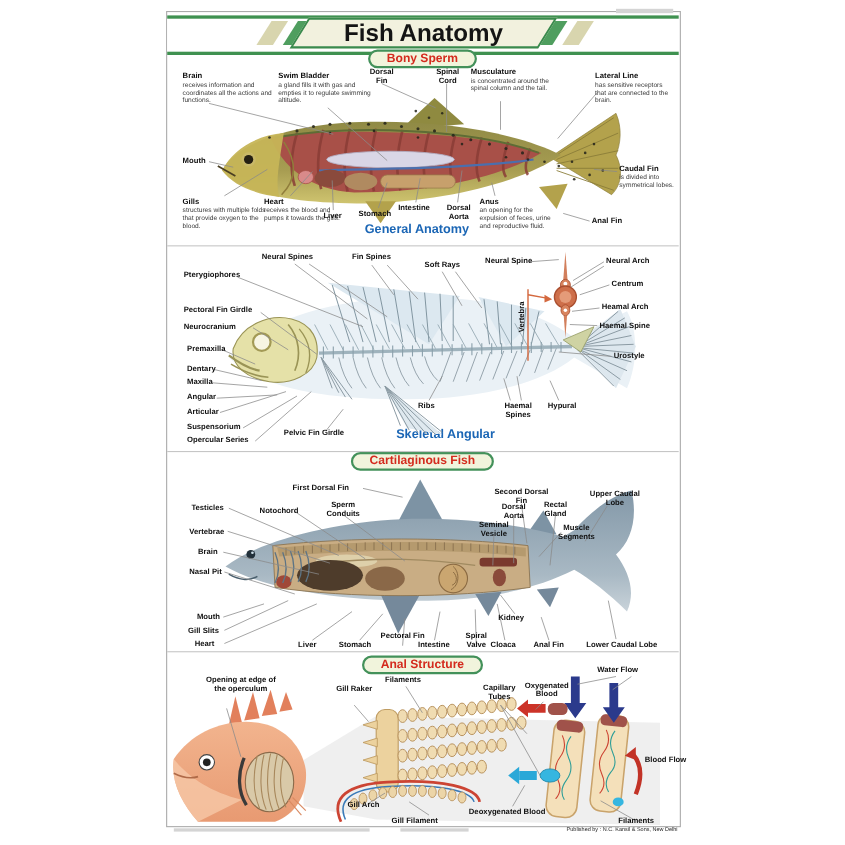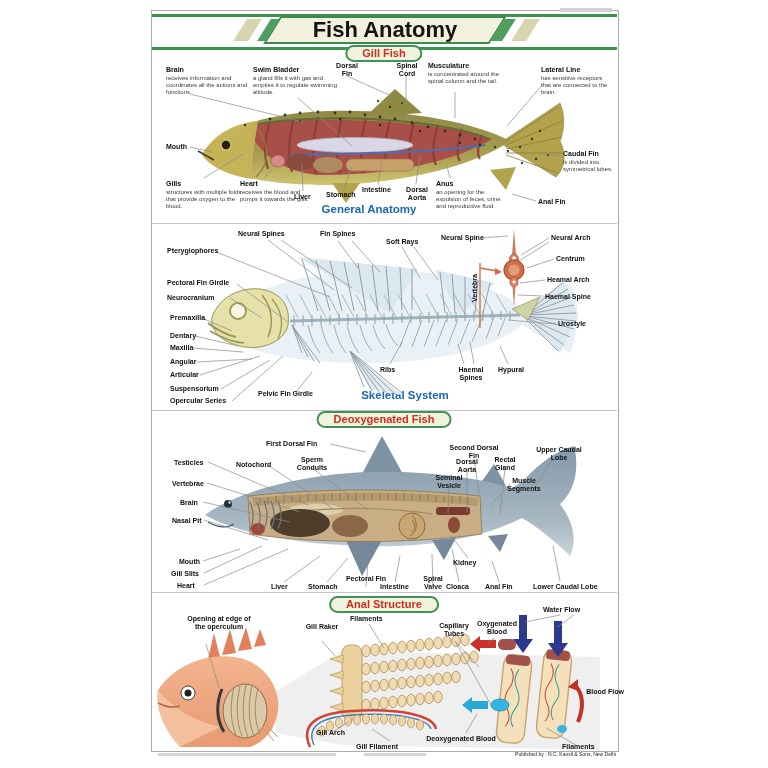--- a/index.html
+++ b/index.html
@@ -42,24 +42,24 @@
   <div class="banner">
     <div class="stripe" style="left:88px;width:15px;background:#d8d5ae"></div>
     <div class="stripe" style="left:112px;width:15px;background:#4f9e5f"></div>
     <div class="stripe" style="left:342px;width:15px;background:#4f9e5f"></div>
     <div class="stripe" style="left:366px;width:15px;background:#d8d5ae"></div>
     <div class="banner-center">
       <div class="banner-title">Fish Anatomy</div>
     </div>
   </div>
 
-  <div class="badge" style="top:45px">Gill Fish</div>
-  <div class="caption" style="left:314px;top:203px;width:110px">General Anatomy</div>
-  <div class="caption" style="left:340px;top:389px;width:130px">Skeletal System</div>
-  <div class="badge" style="top:411px">Deoxygenated Fish</div>
+  <div class="badge" style="top:45px">Bony Sperm</div>
+  <div class="caption" style="left:324px;top:203px;width:110px">General Anatomy</div>
+  <div class="caption" style="left:340px;top:389px;width:130px">Skeletal Angular</div>
+  <div class="badge" style="top:411px">Cartilaginous Fish</div>
   <div class="badge" style="top:596px">Anal Structure</div>
 
   <div class="divider" style="top:223px"></div>
   <div class="divider" style="top:410px"></div>
   <div class="divider" style="top:592px"></div>
 
   <svg class="art" style="left:150px;top:55px" width="468" height="168" viewBox="0 0 468 168">
     <defs>
       <linearGradient id="g1" x1="0" y1="0" x2="0" y2="1">
         <stop offset="0" stop-color="#8f8a45"></stop>

